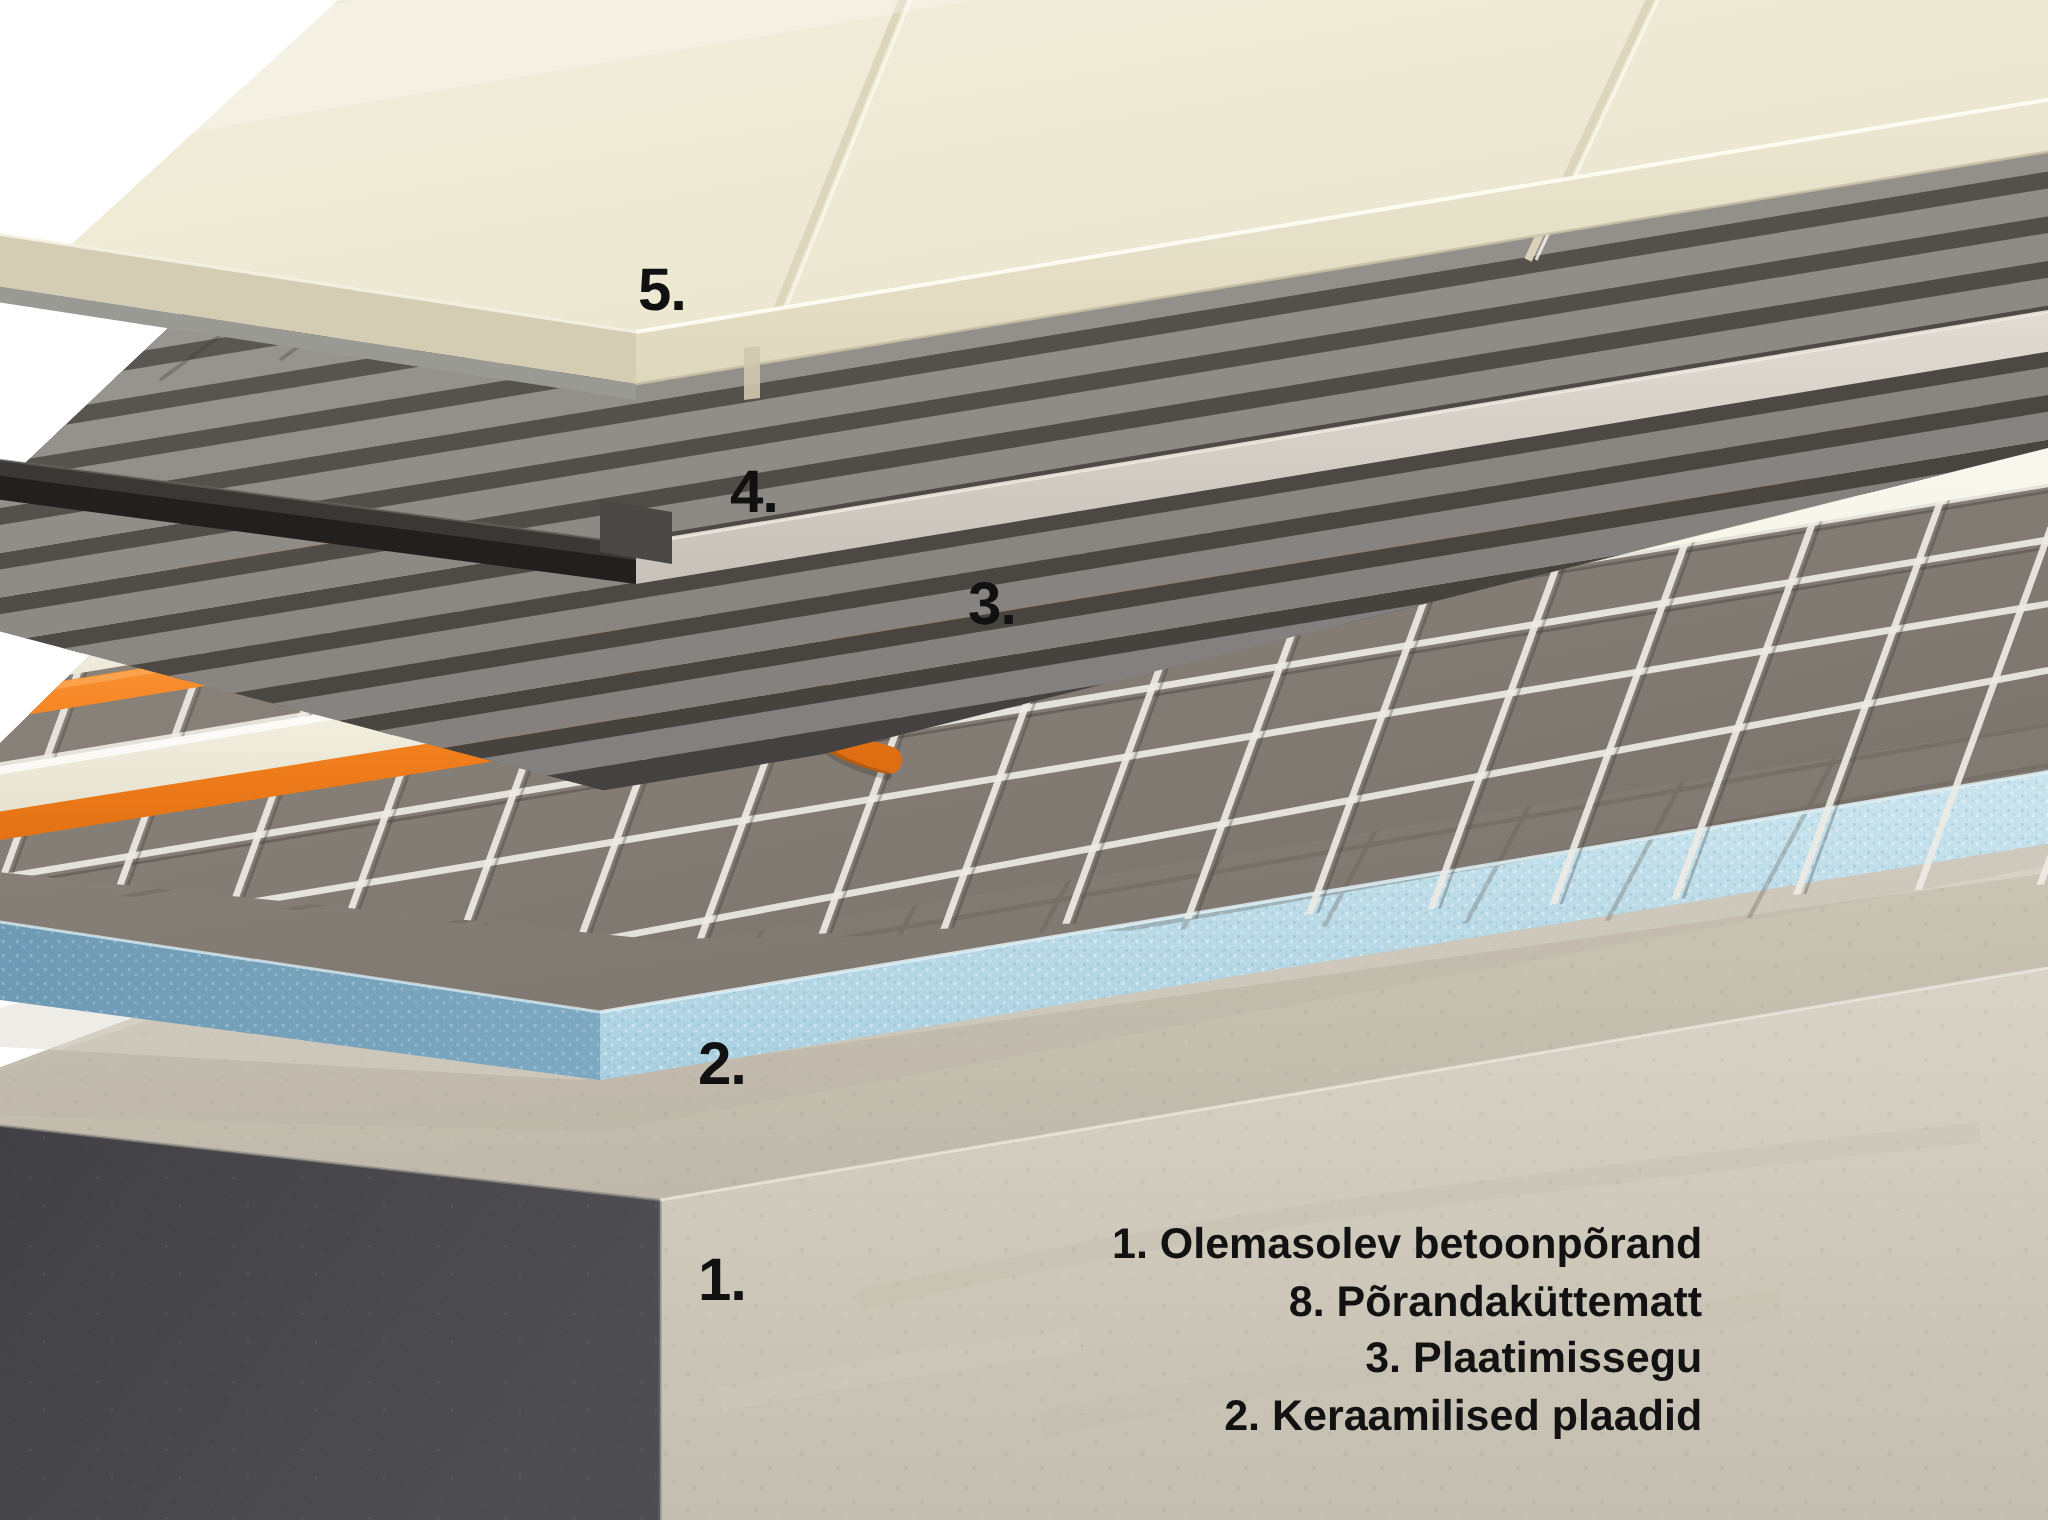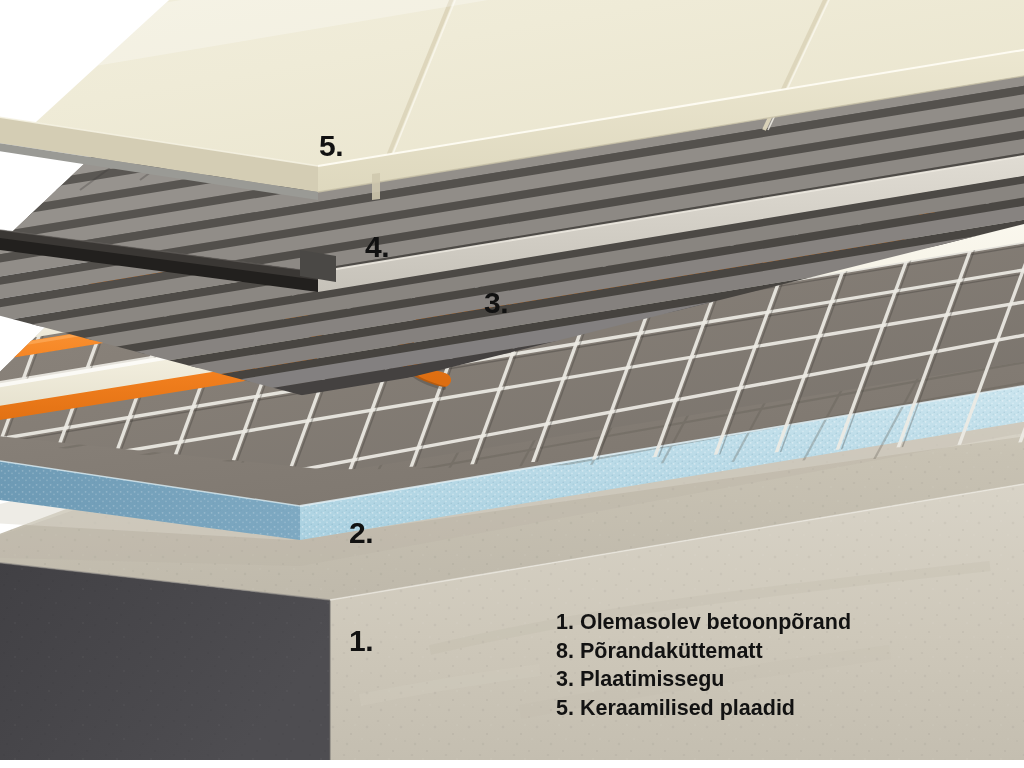--- a/index.html
+++ b/index.html
@@ -38,20 +38,21 @@
     z-index: 80;
     color: #121212;
     font-family: "Liberation Sans", sans-serif;
     font-weight: bold;
     font-size: 21.5px;
     line-height: 28.5px;
     white-space: nowrap;
   }
   #legend .legend-row {
     display: block;
+    text-align: right;
   }
 
   
   svg.scene {
     position: absolute;
     left: 0;
     top: 0;
     width: 1024px;
     height: 768px;
     display: block;
@@ -500,16 +501,16 @@
   <div class="callout" style="left:349px; top:626px;">1.</div>
   <div class="callout" style="left:349px; top:518px;">2.</div>
   <div class="callout" style="left:484px; top:288px;">3.</div>
   <div class="callout" style="left:365px; top:232px;">4.</div>
   <div class="callout" style="left:319px; top:131px;">5.</div>
 
   <div id="legend">
     <span class="legend-row">1. Olemasolev betoonpõrand</span>
     <span class="legend-row">8. Põrandaküttematt</span>
     <span class="legend-row">3. Plaatimissegu</span>
-    <span class="legend-row">5. Keraamilised plaadid</span>
+    <span class="legend-row">2. Keraamilised plaadid</span>
   </div>
 
 </div>
 
 </body></html>

